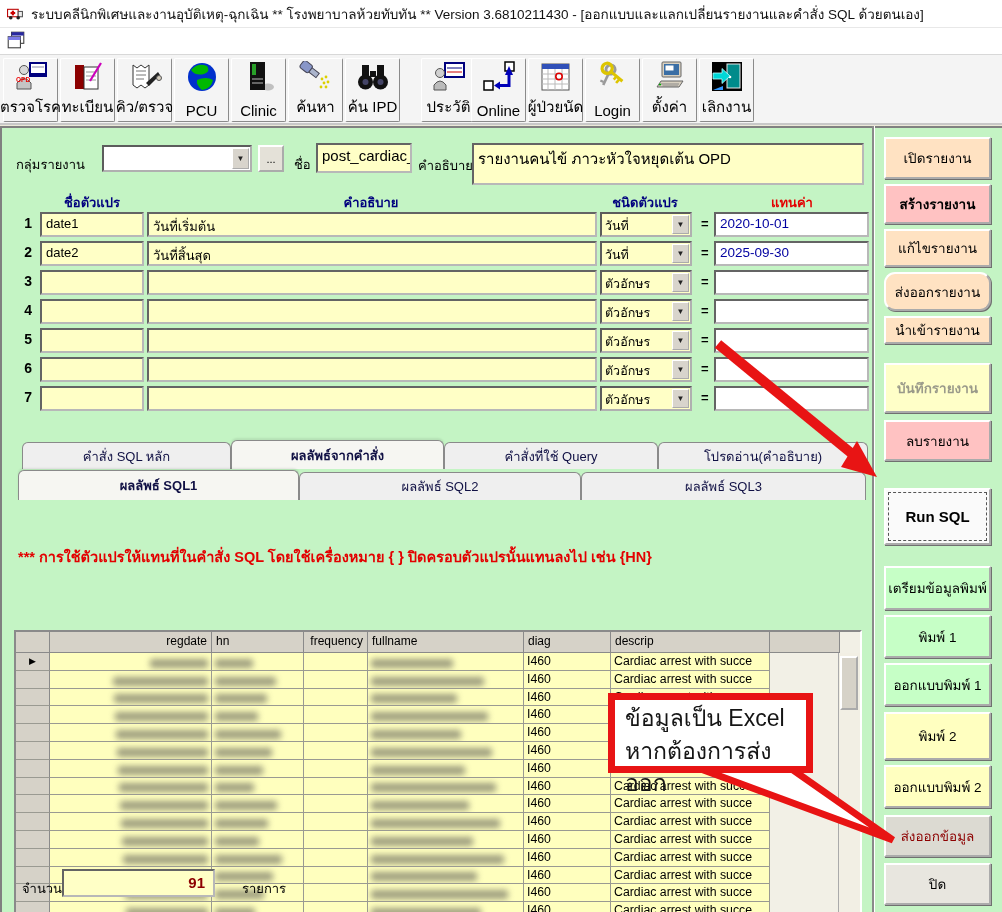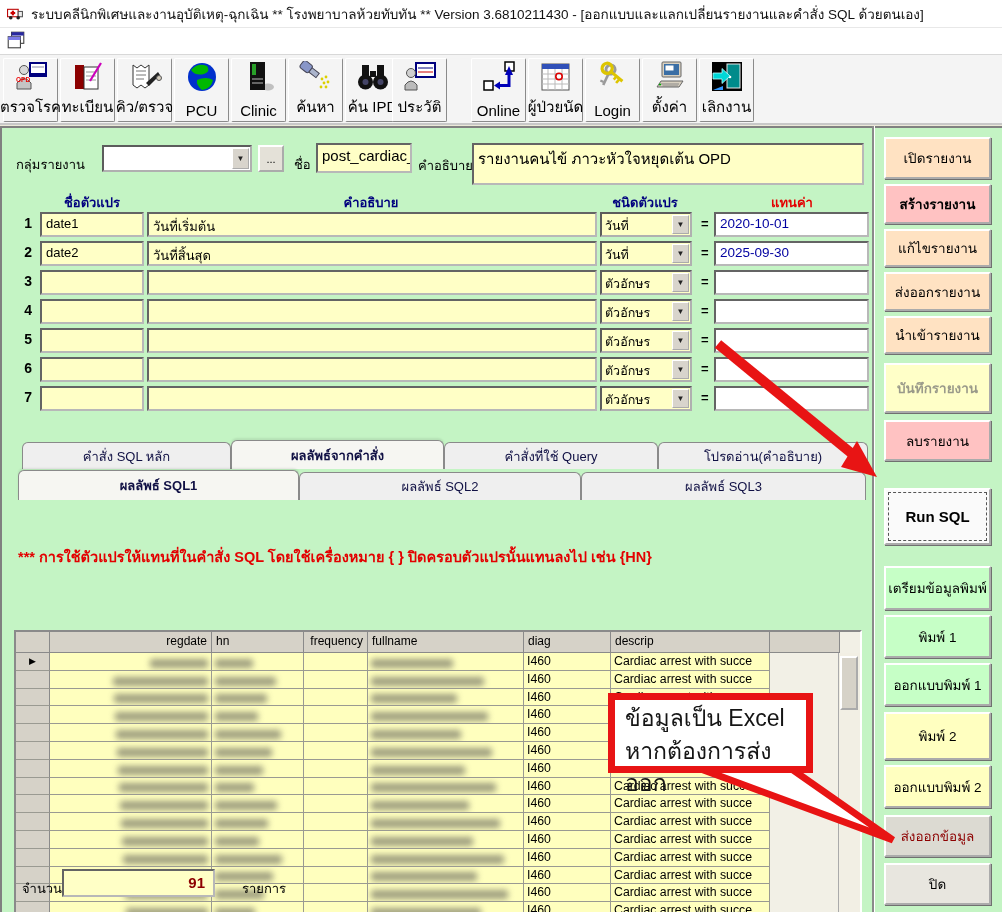--- a/index.html
+++ b/index.html
@@ -191,21 +191,21 @@
             <rect x="6" y="4" width="7" height="12" fill="#111"></rect>
             <rect x="21" y="4" width="7" height="12" fill="#111"></rect>
             <rect x="14" y="10" width="6" height="6" fill="#111"></rect>
             <circle cx="9.5" cy="21" r="7.5" fill="#111"></circle>
             <circle cx="24.5" cy="21" r="7.5" fill="#111"></circle>
             <circle cx="9.5" cy="21" r="3" fill="#446"></circle>
             <circle cx="24.5" cy="21" r="3" fill="#446"></circle>
           </svg></span>
         <span class="tlabel">ค้น IPD</span>
       </div>
-      <div class="tbtn" style="left: 392px; align-items: center;">
+      <div class="tbtn" style="left: 421px; align-items: center;">
         <span class="ticon"><svg viewBox="0 0 34 32">
             <rect x="13" y="2" width="19" height="14" fill="#fff" stroke="#00007e" stroke-width="2"></rect>
             <line x1="15" y1="7" x2="30" y2="7" stroke="#00007e"></line>
             <line x1="15" y1="11" x2="30" y2="11" stroke="#c00"></line>
             <circle cx="8" cy="12" r="4.5" fill="#d0d0d0" stroke="#555"></circle>
             <path d="M2 24 Q8 16 14 24 L14 29 L2 29 Z" fill="#bbb" stroke="#555"></path>
           </svg></span>
         <span class="tlabel">ประวัติ</span>
       </div>
       <div class="tbtn" style="left: 471px;">
@@ -540,24 +540,24 @@
   <div id="sidebar">
       <div class="sb-btn sb-peach" style="top: 137px; height: 42px;">
         <span>เปิดรายงาน</span>
       </div>
       <div class="sb-btn sb-pink sb-bold" style="top: 184px; height: 40px;">
         <span>สร้างรายงาน</span>
       </div>
       <div class="sb-btn sb-peach" style="top: 229px; height: 38px;">
         <span>แก้ไขรายงาน</span>
       </div>
-      <div class="sb-btn sb-peach" style="top: 272px; height: 39px;">
+      <div class="sb-btn sb-peach" style="top: 272px; height: 39px; border-radius: 11px;">
         <span>ส่งออกรายงาน</span>
       </div>
-      <div class="sb-btn sb-peach" style="top: 316px; height: 38px;">
+      <div class="sb-btn sb-peach" style="top: 316px; height: 28px;">
         <span>นำเข้ารายงาน</span>
       </div>
       <div class="sb-btn sb-cream sb-disabled" style="top: 363px; height: 50px;">
         <span>บันทึกรายงาน</span>
       </div>
       <div class="sb-btn sb-pink" style="top: 420px; height: 41px;">
         <span>ลบรายงาน</span>
       </div>
       <div class="sb-btn sb-runsql" style="top: 488px; height: 57px;">
         <span>Run SQL</span>

